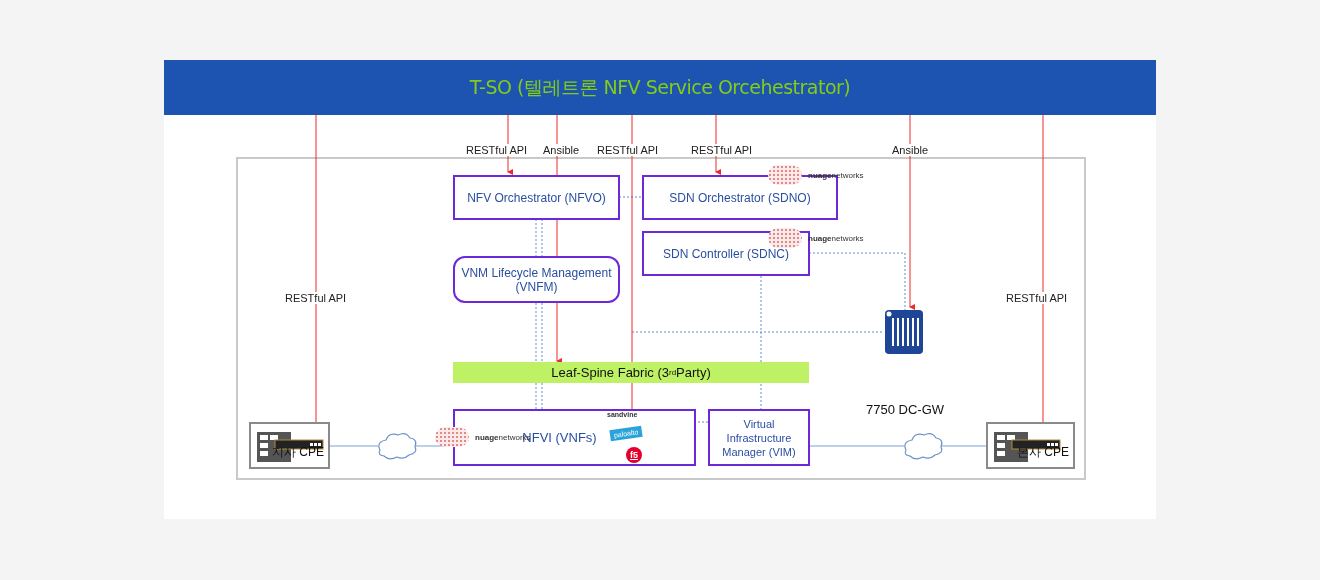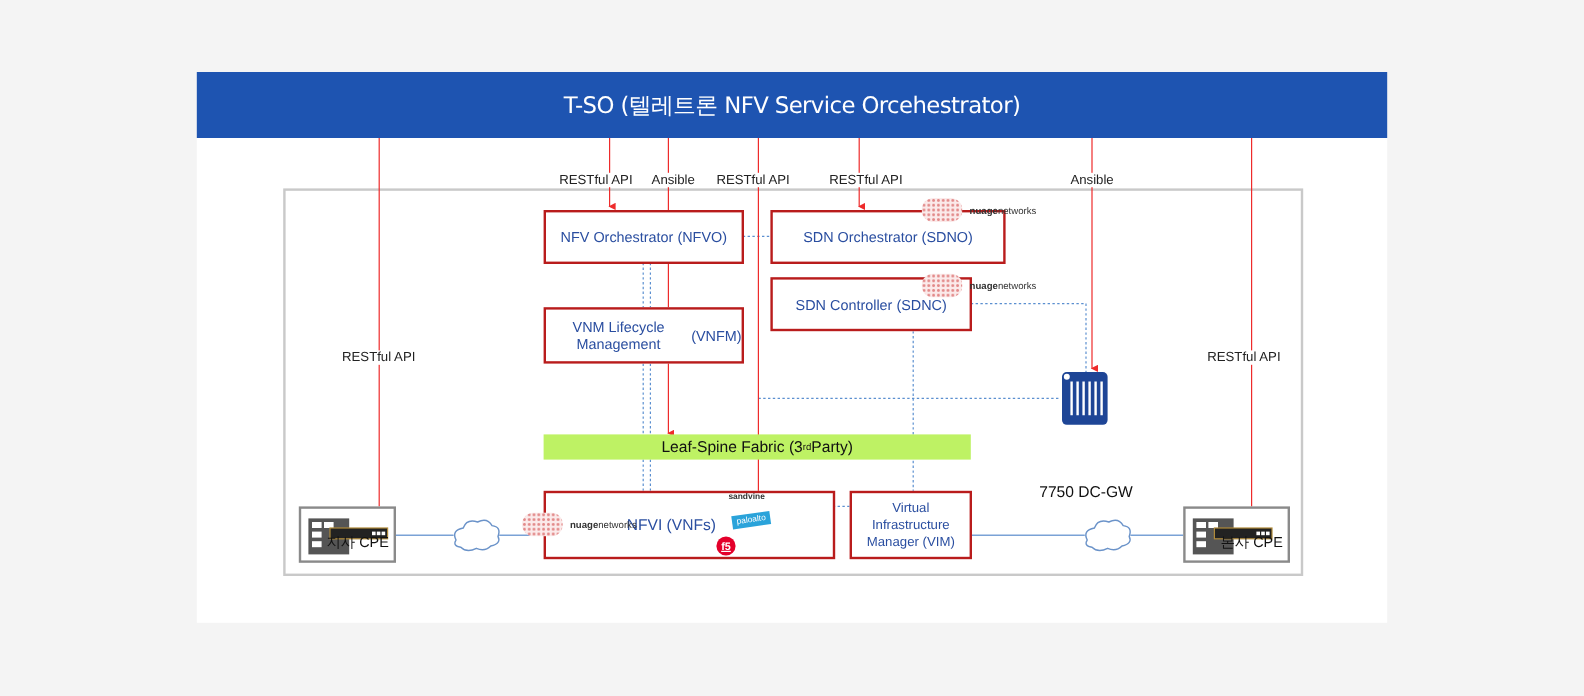--- a/index.html
+++ b/index.html
@@ -1,23 +1,23 @@
 <!DOCTYPE html>
 <html><head>
 <meta charset="utf-8">
 <style>
   html, body { margin:0; padding:0; }
   body { width:1320px; height:580px; background:#f4f4f4; position:relative; overflow:hidden;
          font-family:"Liberation Sans", sans-serif; }
   .panel { position:absolute; left:164px; top:60px; width:992px; height:459px; background:#ffffff; }
   .banner { position:absolute; left:164px; top:60px; width:992px; height:55px; background:#1e54b1;
-            color:#ffffff; font-size:19px; display:flex; align-items:center; justify-content:center;
+            color:#84cc16; font-size:19px; display:flex; align-items:center; justify-content:center;
             letter-spacing:-0.5px; font-family:"DejaVu Sans", sans-serif; font-weight:500;}
   .frame { position:absolute; left:236px; top:157px; width:850px; height:323px; border:2px solid #c9c9c9; box-sizing:border-box; }
-  .box { position:absolute; border:2px solid #b91c1c; box-sizing:border-box; background:#fff;
+  .box { position:absolute; border:2px solid #6d28d9; box-sizing:border-box; background:#fff;
          color:#2a4ea0; font-size:12px; display:flex; align-items:center; justify-content:center;
          text-align:center; line-height:14px; }
   .lbl { position:absolute; font-size:11px; color:#222; white-space:nowrap; background:#fff; padding:0 1px;margin-top:16px; }
   .fabric { position:absolute; left:453px; top:362px; width:356px; height:21px; background:#bef264;
             font-size:13px; color:#111; display:flex; align-items:center; justify-content:center; }
   .fabric sup { font-size:8px; }
   .cpe { position:absolute; border:2px solid #8a8a8a; box-sizing:border-box; background:#fff;text-decoration:underline; }
   .cpe-label { position:absolute; right:4px; bottom:6px; font-size:12px; color:#111; }
   .gw-label { position:absolute; left:866px; top:358px; font-size:13px; color:#111;margin-top:44px; }
   .nuage { position:absolute; display:flex; align-items:center; gap:6px; font-size:8px; color:#333; }
@@ -85,21 +85,21 @@
 
 <div class="box" style="left:453px;top:175px;width:167px;height:45px;">
   <span>NFV Orchestrator (NFVO)</span>
 </div>
 <div class="box" style="left:642px;top:175px;width:196px;height:45px;text-align:center;">
   <span>SDN Orchestrator (SDNO)</span>
 </div>
 <div class="box" style="left:642px;top:231px;width:168px;height:45px;">
   <span>SDN Controller (SDNC)</span>
 </div>
-<div class="box" style="left:453px;top:256px;width:167px;height:47px;flex-direction:row;">
+<div class="box" style="left:453px;top:256px;width:167px;height:47px;flex-direction:column;border-radius:12px;">
   <span>VNM Lifecycle Management</span>
   <span>(VNFM)</span>
 </div>
 
 <div class="fabric">
   <span>Leaf-Spine Fabric (3</span>
     <sup>rd</sup>
     <span> Party)</span>
 </div>
 
@@ -170,13 +170,13 @@
 <div class="nuage" style="left:768px;top:228px;">
   <div class="cloud-dots"></div>
   <span><b>nuage</b><span>networks</span></span>
 </div>
 <div class="nuage" style="left:435px;top:427px;">
   <div class="cloud-dots"></div>
   <span><b>nuage</b><span>networks</span></span>
 </div>
 <span style="position:absolute;left:607px;top:411px;font-size:7px;color:#333;font-weight:bold;">sandvine</span>
 <span style="position:absolute;left:610px;top:428px;width:32px;height:11px;background:#2aa3da;color:#fff;font-size:7px;display:flex;align-items:center;justify-content:center;transform:rotate(-8deg);">paloalto</span>
-<span style="position:absolute;left:597px;top:447px;width:16px;height:16px;border-radius:50%;background:#e4002b;color:#fff;font-size:9px;font-weight:bold;display:flex;align-items:center;justify-content:center;text-decoration:underline;">f5</span>
+<span style="position:absolute;left:626px;top:447px;width:16px;height:16px;border-radius:50%;background:#e4002b;color:#fff;font-size:9px;font-weight:bold;display:flex;align-items:center;justify-content:center;text-decoration:underline;">f5</span>
 
 </body></html>

